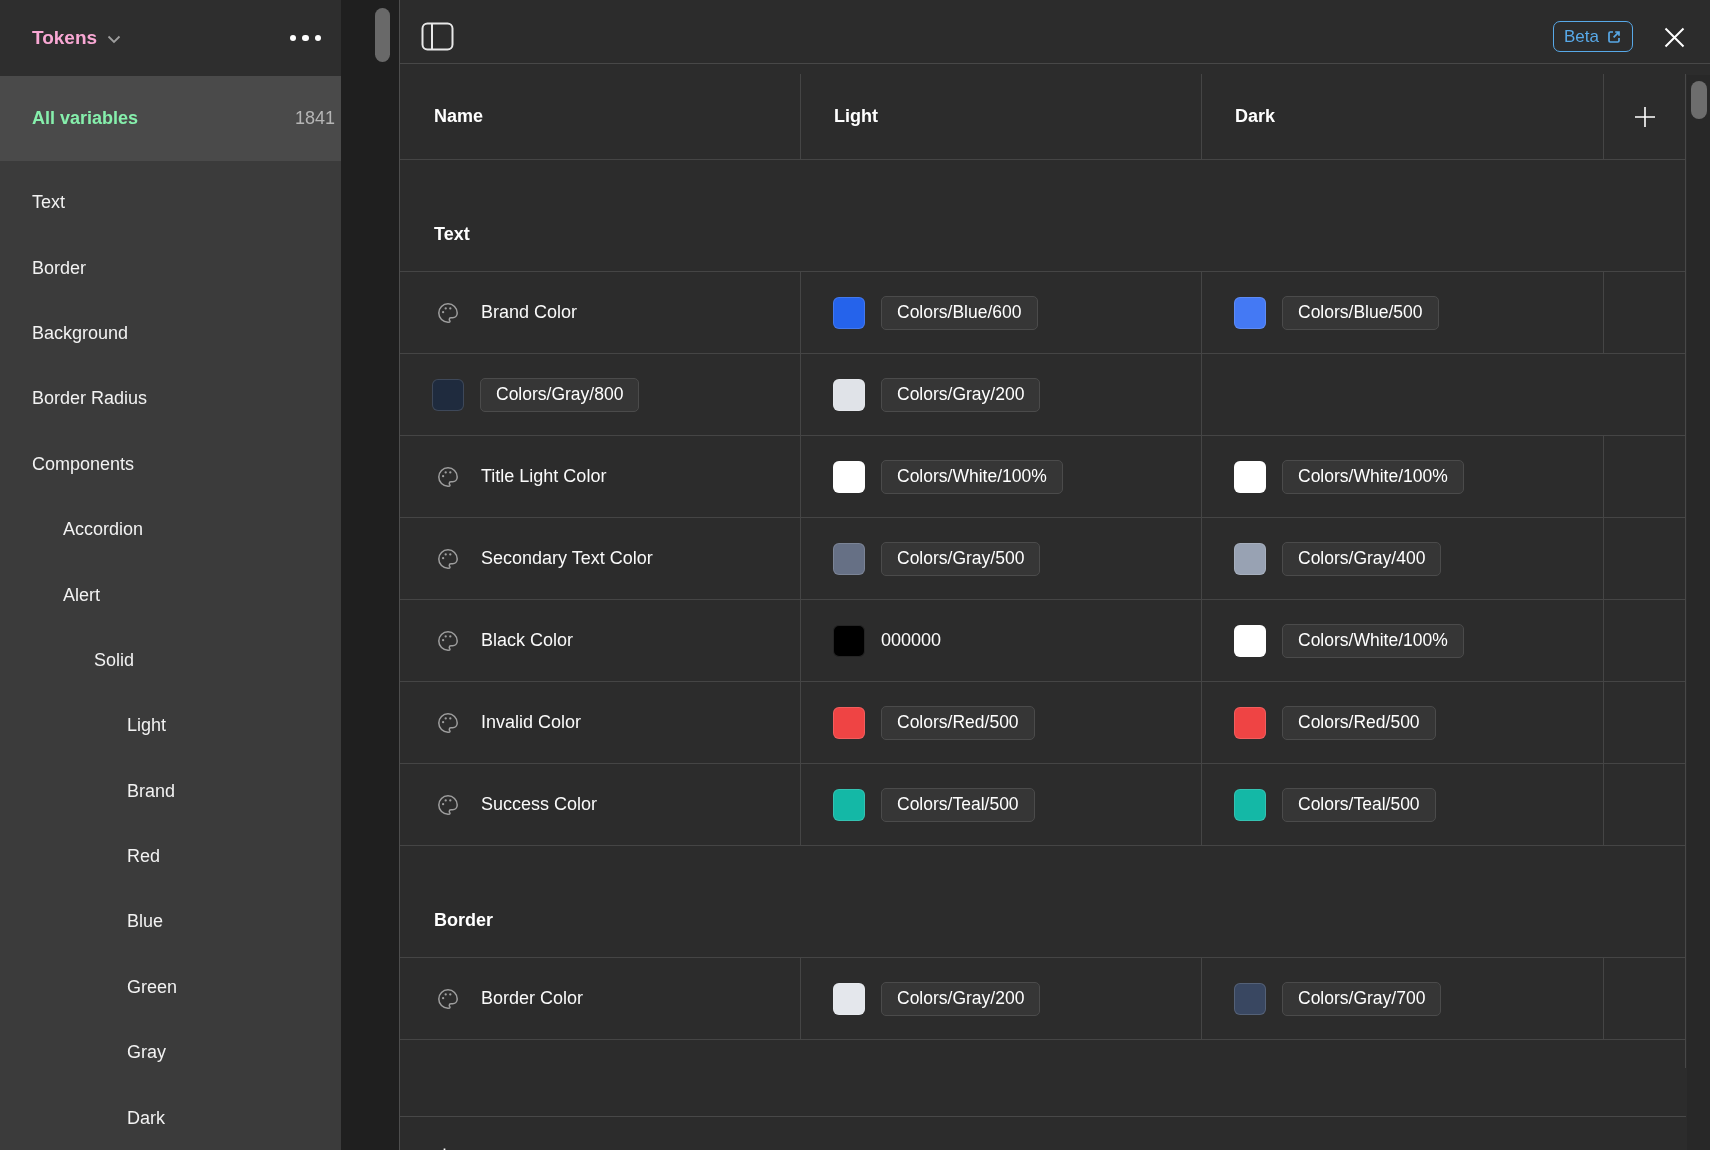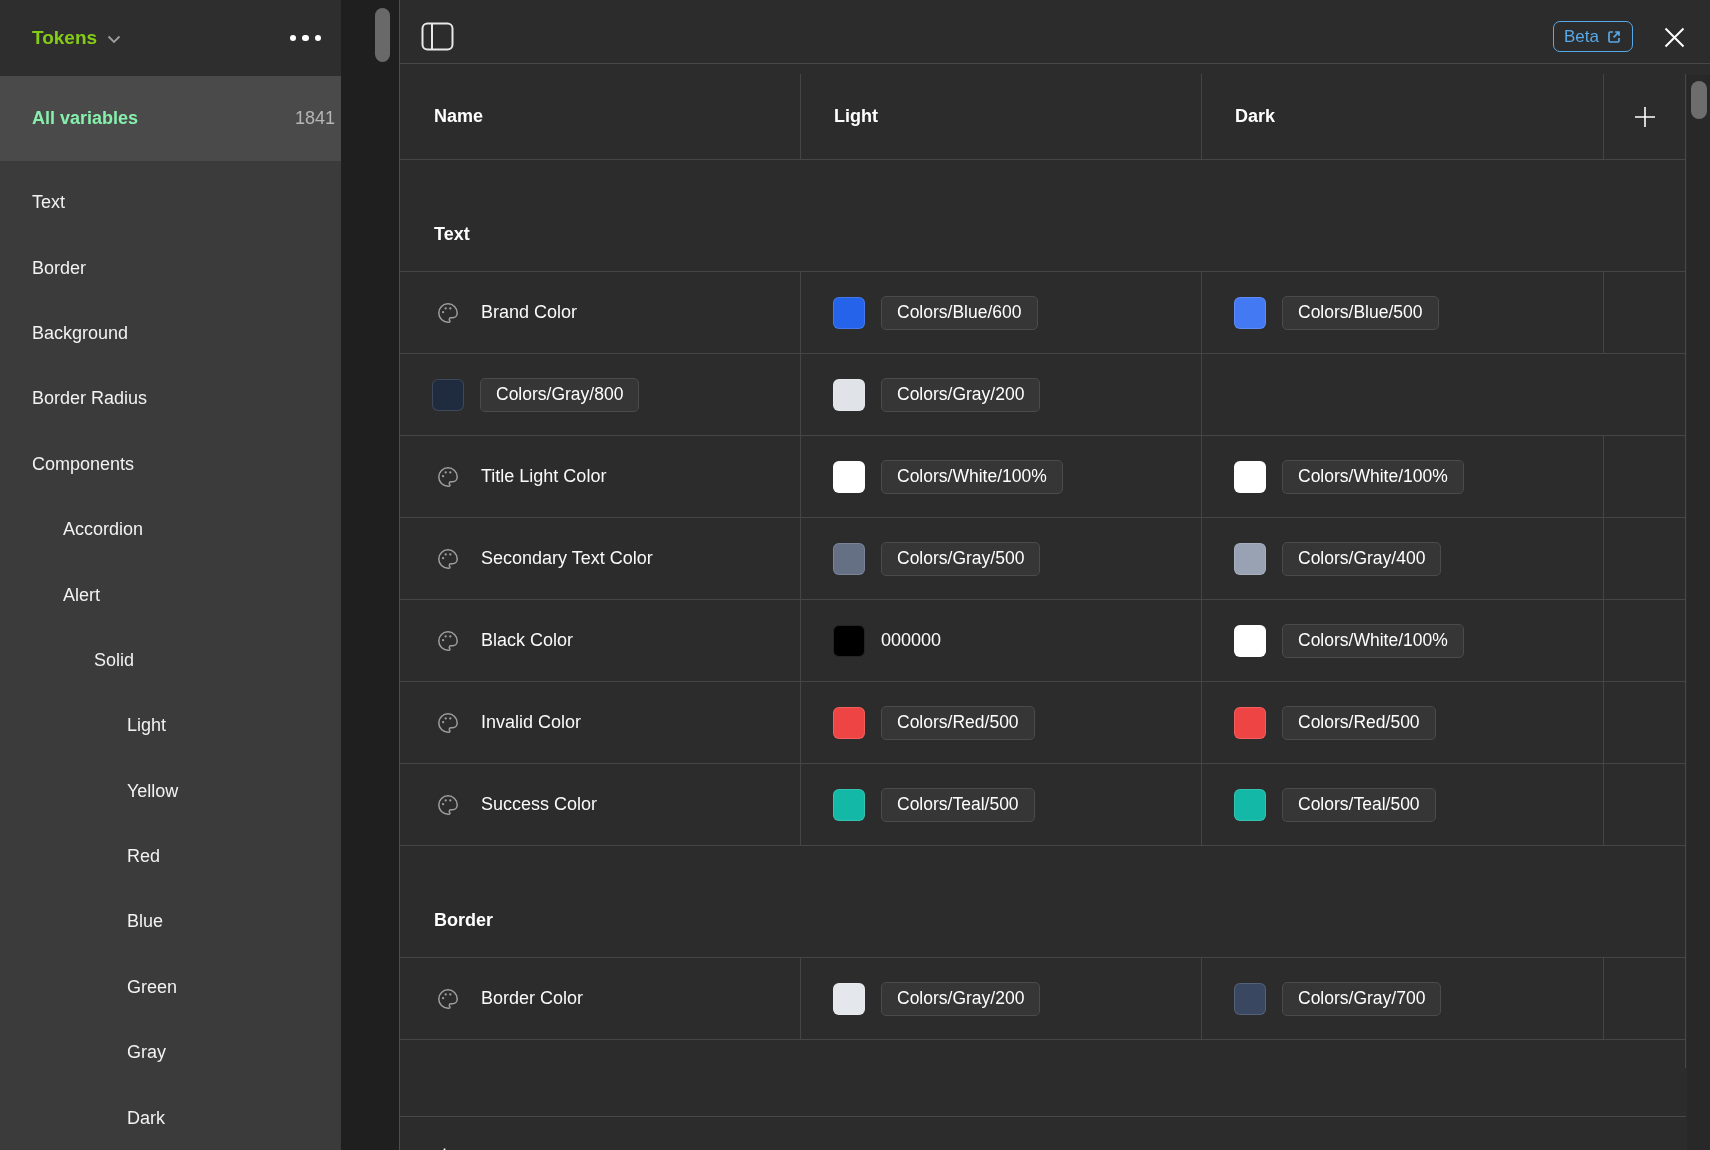--- a/index.html
+++ b/index.html
@@ -14,21 +14,21 @@
   
   .sidebar {
     position:absolute; left:0; top:0; width:341px; height:1150px;
     background:#3b3b3b; z-index:2;
   }
   .sidebar-topbar {
     height:76px; background:#2e2e2e;
     display:flex; align-items:center; padding:0 20px 0 32px;
   }
   .sidebar-title-wrap { display:flex; align-items:center; gap:10px; cursor:default; }
-  .sidebar-title { font-size:19px; font-weight:bold; color:#84cc16; }
+  .sidebar-title { font-size:19px; font-weight:bold; color:#f9a8d4; }
   .chevron-down { color:#9e9e9e; margin-top:3px; }
   .sidebar-menu-dots { margin-left:auto; display:flex; gap:6px; align-items:center; padding-right:0px; }
   .sidebar-menu-dots i { width:6.5px; height:6.5px; border-radius:50%; background:#fff; }
   .allvars-row {
     height:85px; background:#4a4a4a;
     display:flex; align-items:center; padding:0 6px 0 32px;
   }
   .allvars-label { font-size:18px; font-weight:bold; color:#86efac; }
   .allvars-count { margin-left:auto; font-size:18px; color:#b5b5b5; }
   .sidebar-list { position:absolute; top:170px; left:0; right:0; }
@@ -165,21 +165,21 @@
       <div class="sidebar-item lv1">
         <span>Alert</span>
       </div>
       <div class="sidebar-item lv2">
         <span>Solid</span>
       </div>
       <div class="sidebar-item lv3">
         <span>Light</span>
       </div>
       <div class="sidebar-item lv3">
-        <span>Yellow</span>
+        <span>Brand</span>
       </div>
       <div class="sidebar-item lv3">
         <span>Red</span>
       </div>
       <div class="sidebar-item lv3">
         <span>Blue</span>
       </div>
       <div class="sidebar-item lv3">
         <span>Green</span>
       </div>

